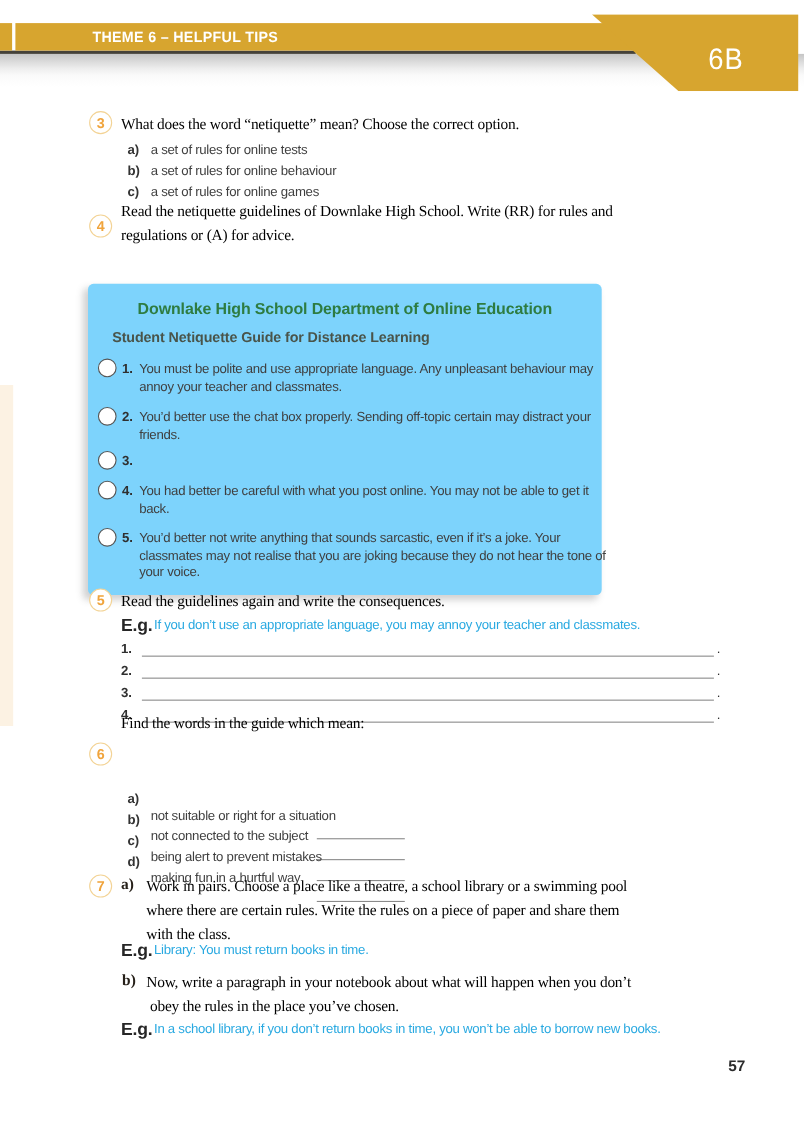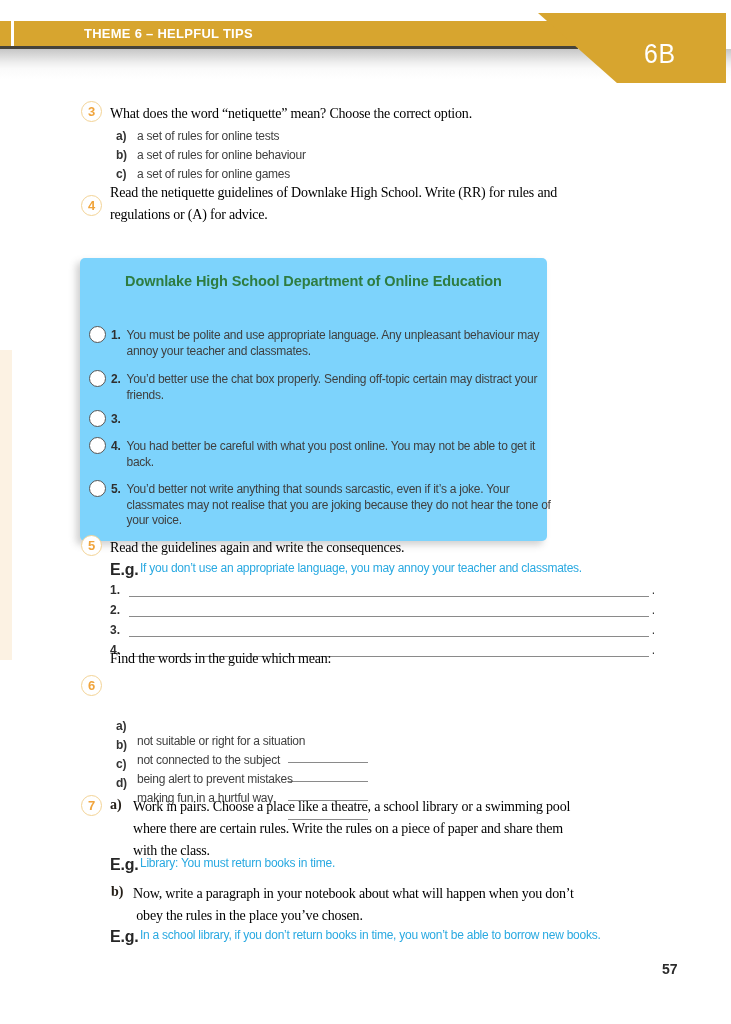--- a/index.html
+++ b/index.html
@@ -97,20 +97,21 @@
 </div>
 
 <div class="abs ex-num" style="left:81px; top:195px;">
     <span>4</span>
   </div>
 <div class="abs ex-title" style="left:110px; top:182px;">Read the netiquette guidelines of Downlake High School. Write (RR) for rules and
 regulations or (A) for advice.</div>
 
 <div class="abs guide-box">
   <div class="guide-title">Downlake High School Department of Online Education</div>
+  <div class="guide-sub">Student Netiquette Guide for Distance Learning</div>
 
   <div class="g-item sans" style="top:70px;">
     <div class="g-circle"></div>
     <span class="g-num">1.</span>
     <span>You must be polite and use appropriate language. Any unpleasant behaviour may
 annoy your teacher and classmates.</span>
   </div>
   <div class="g-item sans" style="top:114px;">
     <div class="g-circle"></div>
     <span class="g-num">2.</span>

